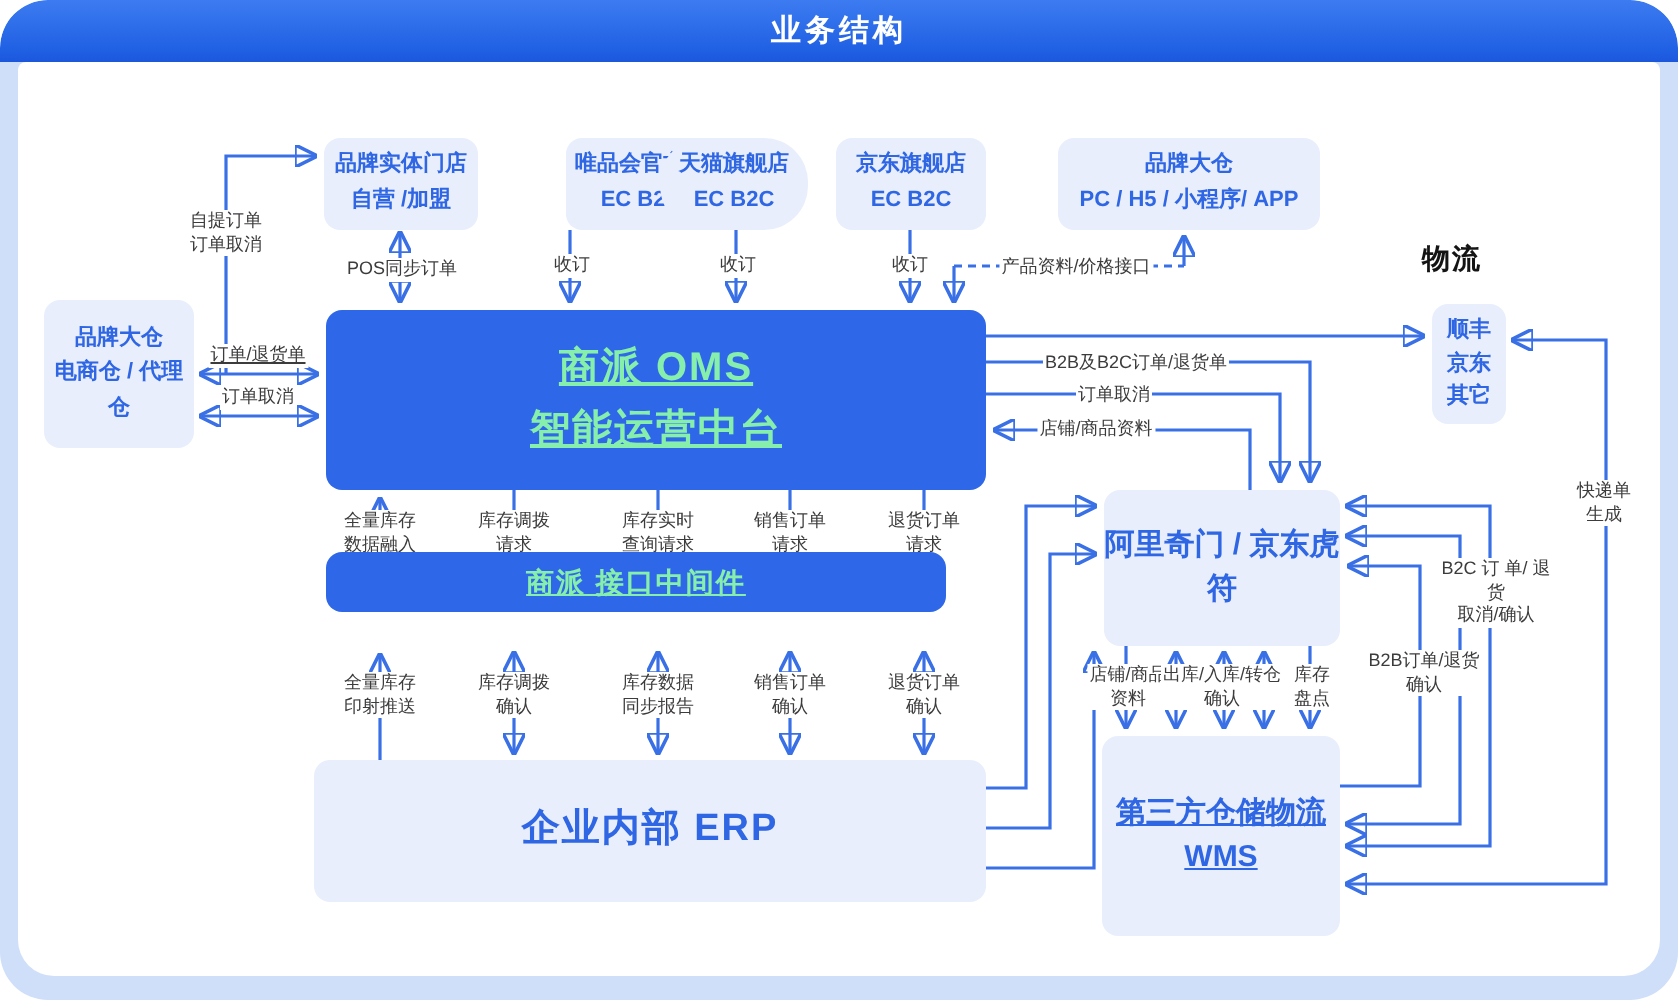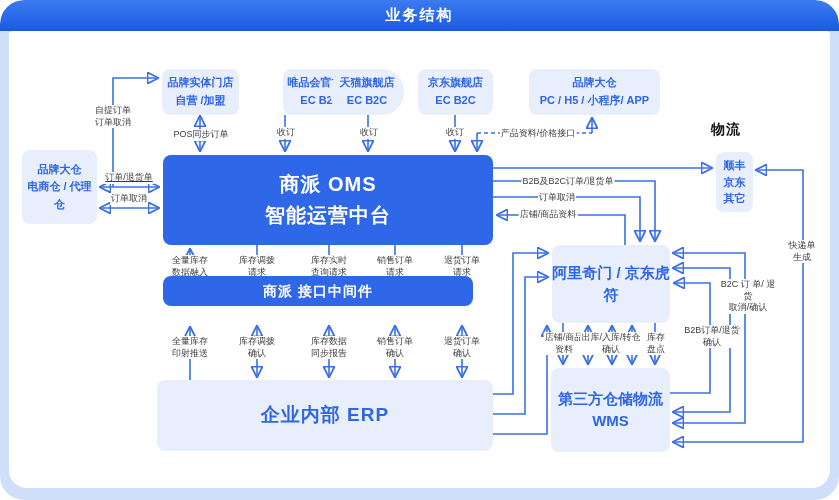--- a/index.html
+++ b/index.html
@@ -28,21 +28,21 @@
     white-space:pre-line;background:#ffffff;padding:0 1px;
   }
   .lbl--bare{background:transparent;}
   .node{
     position:absolute;z-index:3;box-sizing:border-box;
     display:flex;align-items:center;justify-content:center;text-align:center;
     white-space:pre-line;border-radius:8px;
     background:#e8eefc;color:#2f66e3;font-weight:bold;
     font-size:11px;line-height:1.6;
   }
-  .node--primary{background:#2e68e8;color:#ffffff;}
+  .node--primary{background:#2e68e8;color:#86efac;text-decoration:underline;}
   .node--big{font-size:20px;line-height:1.55;letter-spacing:1px;}
   .node--mid{font-size:14px;letter-spacing:1px;}
   .node--erp{font-size:19px;letter-spacing:1px;}
   .node--sq{font-size:15px;line-height:1.5;}
   .plain-label{
     position:absolute;z-index:3;color:#141414;font-weight:bold;font-size:14px;
     letter-spacing:1px;
   }
 </style>
 </head>
@@ -162,18 +162,18 @@
 EC B2C</div>
   <div class="node" style="left:529px;top:69px;width:131px;height:46px;">品牌大仓
 PC / H5 / 小程序/ APP</div>
   <div class="node" style="left:22px;top:150px;width:75px;height:74px;">品牌大仓
 电商仓 / 代理仓</div>
   <div class="node node--primary node--big" style="left:163px;top:155px;width:330px;height:90px;">商派 OMS
 智能运营中台</div>
   <div class="node node--primary node--mid" style="left:163px;top:276px;width:310px;height:30px;text-align:center;">商派 接口中间件</div>
   <div class="node node--erp" style="left:157px;top:380px;width:336px;height:71px;">企业内部 ERP</div>
   <div class="node node--sq" style="left:552px;top:245px;width:118px;height:78px;">阿里奇门 / 京东虎符</div>
-  <div class="node node--sq" style="left:551px;top:368px;width:119px;height:84px;">第三方仓储物流 WMS</div>
+  <div class="node node--sq" style="left:551px;top:368px;width:119px;height:100px;text-decoration:underline;">第三方仓储物流 WMS</div>
   <div class="node" style="left:716px;top:152px;width:37px;height:60px;line-height:1.5;">顺丰
 京东
 其它</div>
   <div class="plain-label" style="left:711px;top:121px;">物流</div>
 </div>
 
 </body></html>

